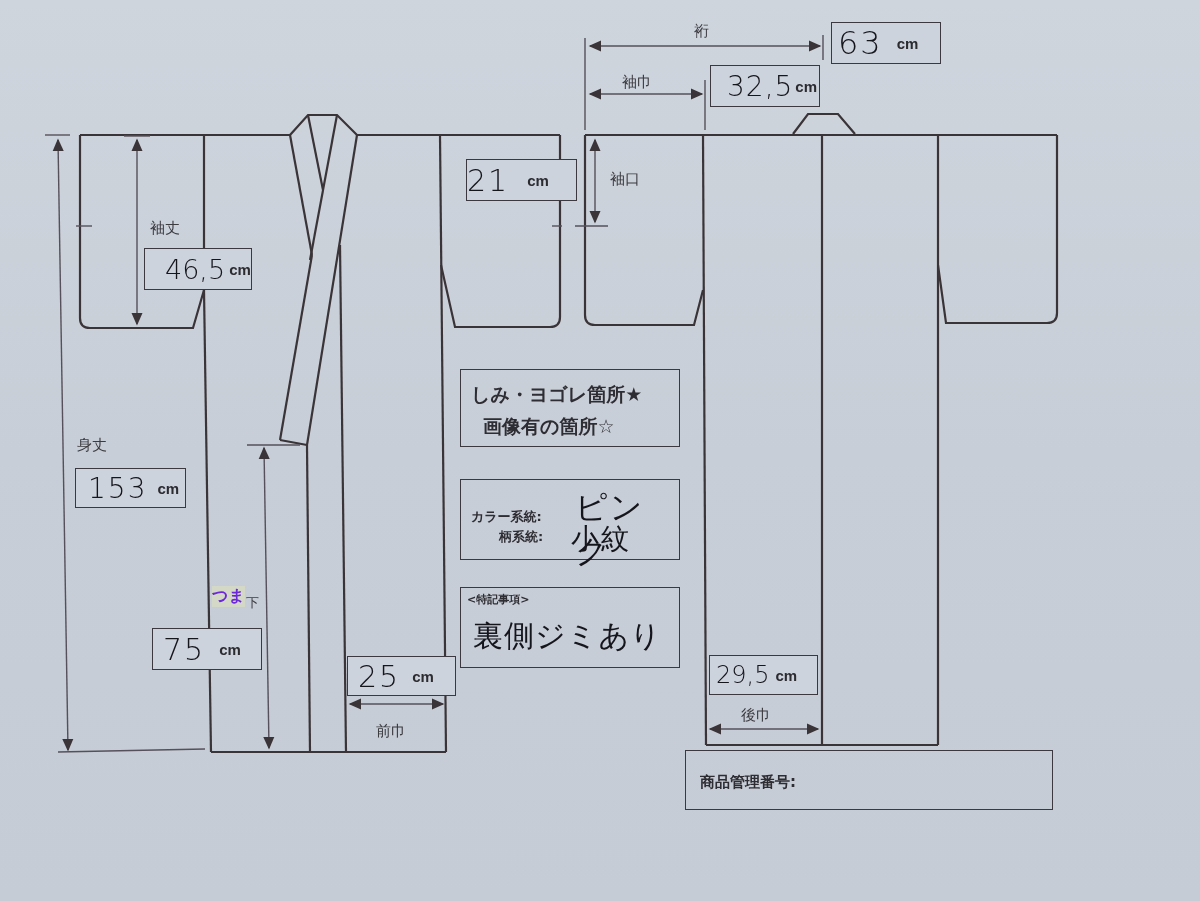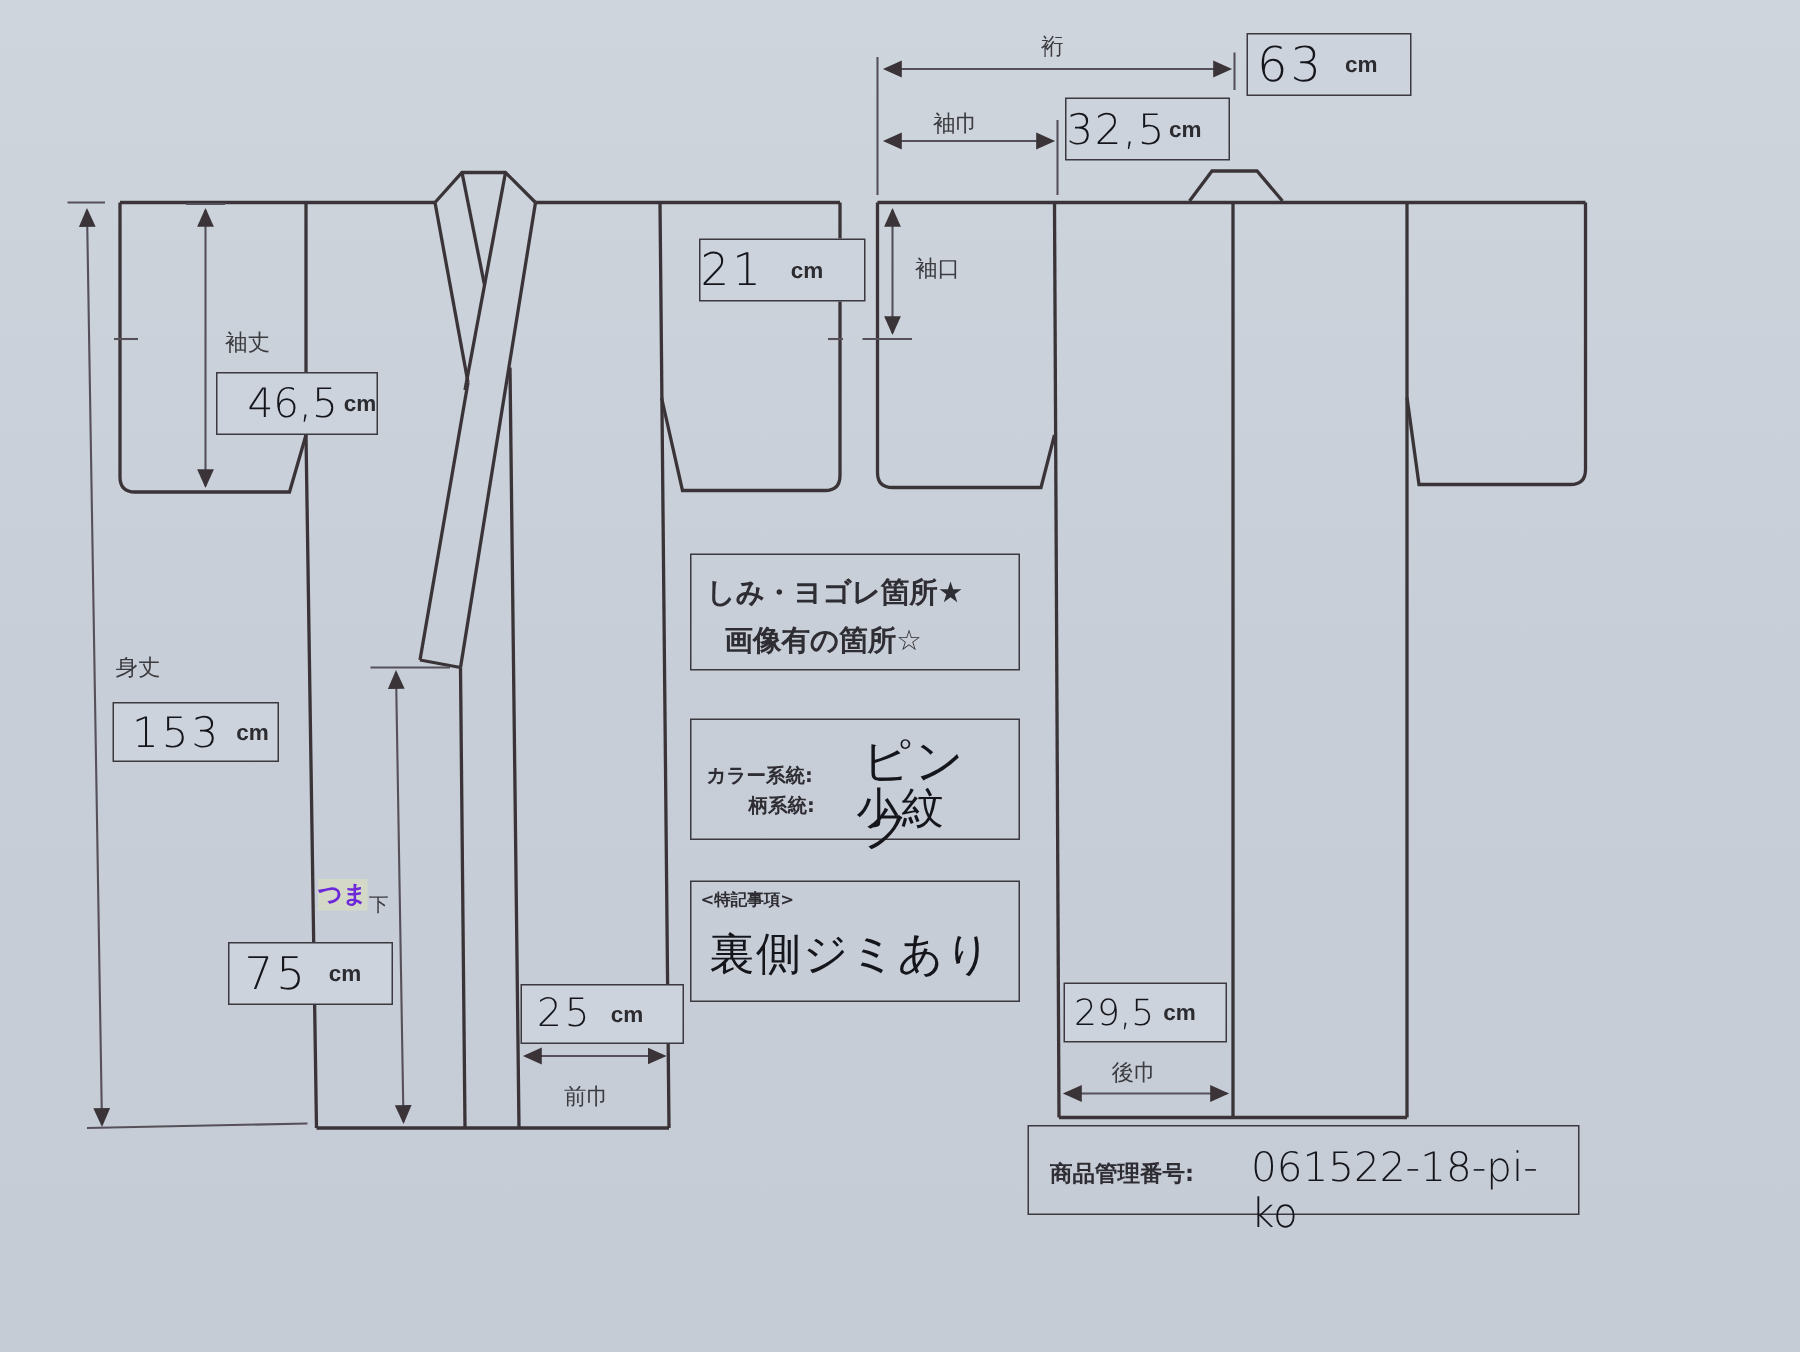--- a/index.html
+++ b/index.html
@@ -112,21 +112,21 @@
   </g>
 </svg>
 
 <span class="lbl" style="left:694px;top:22px;">裄</span>
 <div class="box" style="left:831px;top:22px;width:110px;height:42px;padding-left:6px;">
   <span class="hand" style="font-size:32px;">63</span>
   <span class="unit" style="margin-left:14px;">cm</span>
 </div>
 
 <span class="lbl" style="left:622px;top:73px;">袖巾</span>
-<div class="box" style="left:710px;top:65px;width:110px;height:42px;padding-left:0;">
+<div class="box" style="left:710px;top:65px;width:110px;height:42px;padding-left:16px;">
   <span class="hand" style="font-size:28px;letter-spacing:1px;">32,5</span>
   <span class="unit" style="margin-left:2px;">cm</span>
 </div>
 
 <div class="box" style="left:466px;top:159px;width:111px;height:42px;">
   <span class="hand" style="font-size:30px;">21</span>
   <span class="unit" style="margin-left:18px;">cm</span>
 </div>
 <span class="lbl" style="left:610px;top:170px;">袖口</span>
 
@@ -143,21 +143,21 @@
 </div>
 
 <span class="lbl" style="left:212px;top:586px;background:#d3d9c6;color:#6d28d9;font-size:16px;font-weight:bold;">つま</span>
 <span class="lbl" style="left:246px;top:594px;font-size:13px;">下</span>
 <div class="box" style="left:152px;top:628px;width:110px;height:42px;padding-left:10px;">
   <span class="hand" style="font-size:30px;">75</span>
   <span class="unit" style="margin-left:14px;">cm</span>
 </div>
 
 <div class="box" style="left:347px;top:656px;width:109px;height:40px;padding-left:10px;">
-  <span class="hand" style="font-size:26px;">25</span>
+  <span class="hand" style="font-size:30px;">25</span>
   <span class="unit" style="margin-left:12px;">cm</span>
 </div>
 <span class="lbl" style="left:376px;top:722px;">前巾</span>
 
 <div class="box" style="left:709px;top:655px;width:109px;height:40px;padding-left:6px;">
   <span class="hand" style="font-size:24px;letter-spacing:0px;">29,5</span>
   <span class="unit" style="margin-left:6px;">cm</span>
 </div>
 <span class="lbl" style="left:741px;top:706px;">後巾</span>
 
@@ -173,14 +173,13 @@
   <span class="hand" style="position:absolute;left:110px;top:40px;font-size:28px;">小紋</span>
 </div>
 
 <div class="info-box" style="left:460px;top:587px;width:220px;height:81px;">
   <span class="bold-jp" style="position:absolute;left:6px;top:4px;font-size:11px;">&lt;特記事項&gt;</span>
   <span class="hand" style="position:absolute;left:12px;top:28px;font-size:30px;letter-spacing:1px;">裏側ジミあり</span>
 </div>
 
 <div class="info-box" style="left:685px;top:750px;width:368px;height:60px;">
   <span class="bold-jp" style="position:absolute;left:14px;top:22px;font-size:15px;">商品管理番号:</span>
-  <span class="hand" style="position:absolute;left:148px;top:12px;font-size:27px;letter-spacing:0px;">061522-18-pi-ko</span>
 </div>
 
 </body></html>

